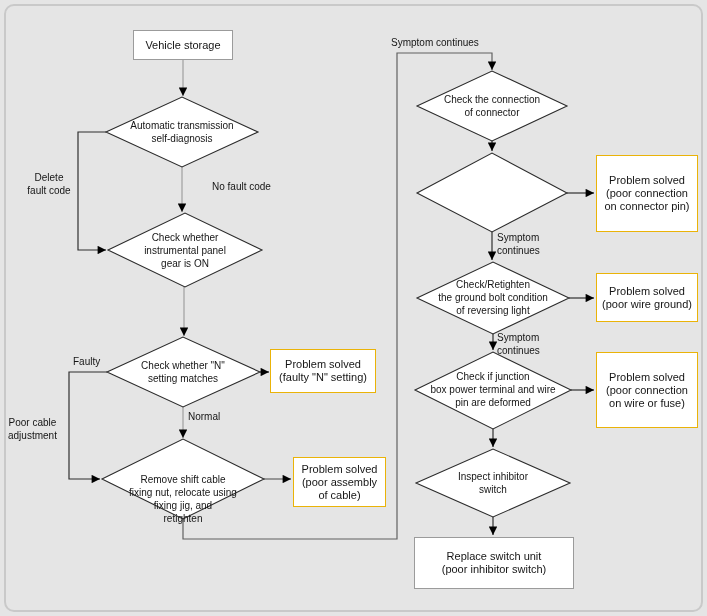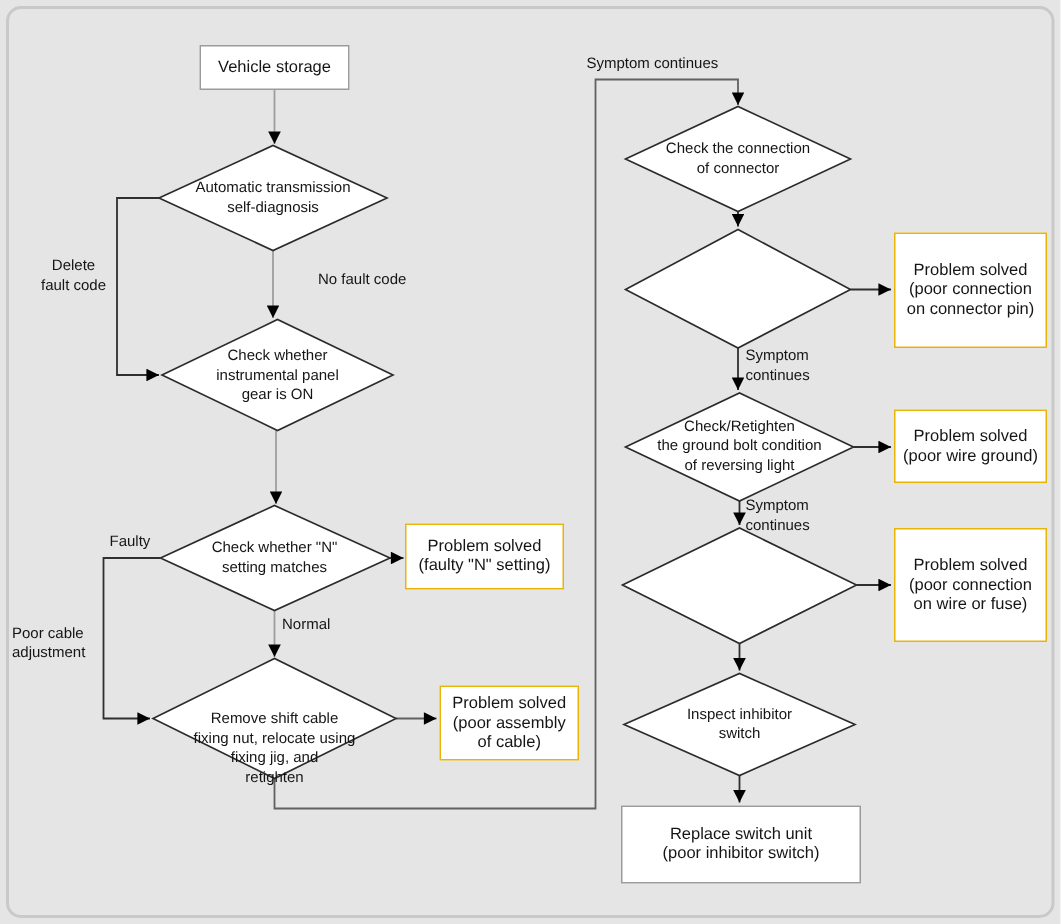--- a/index.html
+++ b/index.html
@@ -136,28 +136,31 @@
 setting matches</div>
   <div class="lbl c" style="left:88px; top:453px; width:190px;margin-top:20px;">Remove shift cable
 fixing nut, relocate using
 fixing jig, and
 retighten</div>
   <div class="lbl c" style="left:402px; top:93px; width:180px;">Check the connection
 of connector</div>
   <div class="lbl c" style="left:403px; top:278px; width:180px;">Check/Retighten
 the ground bolt condition
 of reversing light</div>
+  <div class="lbl c" style="left:398px; top:370px; width:190px;">Check if junction
+box power terminal and wire
+pin are deformed</div>
   <div class="lbl c" style="left:403px; top:470px; width:180px;">Inspect inhibitor
 switch</div>
 
   <div class="lbl c" style="left:16px; top:171px; width:66px;">Delete
 fault code</div>
   <div class="lbl" style="left:187px; top:180px;margin-left:25px;">No fault code</div>
   <div class="lbl" style="left:73px; top:355px;">Faulty</div>
-  <div class="lbl" style="left:8px; top:416px;">Poor cable
+  <div class="lbl" style="left:8px; top:416px;text-align:center;">Poor cable
 adjustment</div>
   <div class="lbl" style="left:188px; top:410px;">Normal</div>
   <div class="lbl" style="left:391px; top:36px;">Symptom continues</div>
   <div class="lbl" style="left:497px; top:231px;">Symptom
 continues</div>
   <div class="lbl" style="left:497px; top:331px;">Symptom
 continues</div>
 
 </div>
 

